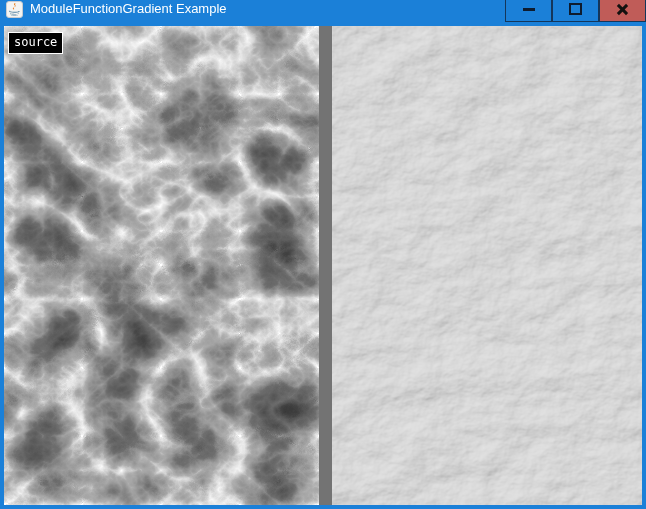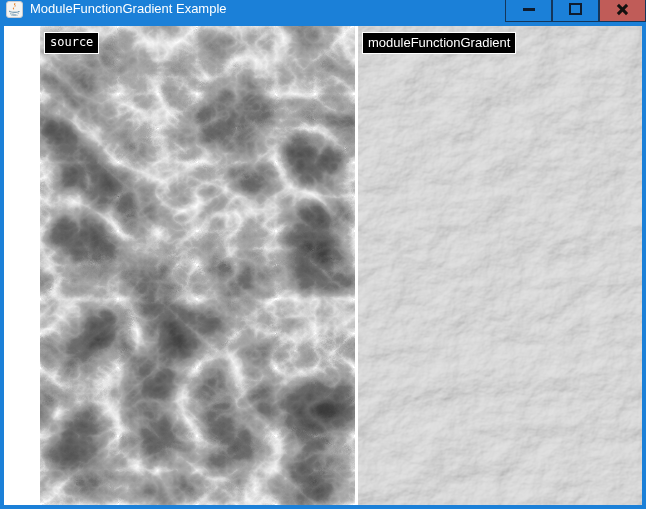--- a/index.html
+++ b/index.html
@@ -29,21 +29,21 @@
   .glyph-max{width:9px;height:8px;border:2px solid #0E1C2E;background:transparent;}
   .glyph-x{position:relative;width:13px;height:13px;}
   .glyph-x::before,.glyph-x::after{
     content:"";position:absolute;left:0;top:5px;width:13px;height:3px;background:#13110F;
   }
   .glyph-x::before{transform:rotate(45deg);}
   .glyph-x::after{transform:rotate(-45deg);}
   
   .content{
     position:absolute;left:4px;top:26px;right:4px;bottom:4px;
-    background:#ffffff;display:flex;gap:3px;padding-left:36px;
+    background:#737373;display:flex;gap:13px;
   }
   .panel{position:relative;overflow:hidden;background:#555;}
   .panel.left{width:315px;flex:0 0 auto;}
   .panel.right{flex:1 1 auto;}
   .texture{position:absolute;left:0;top:0;width:100%;height:100%;display:block;}
   .img-label{
     position:absolute;left:4px;top:6px;
     background:#000000;border:1px solid #ffffff;color:#ffffff;
     padding:3px 5px 4px 5px;font-size:13px;line-height:13px;white-space:nowrap;
   }
@@ -111,17 +111,16 @@
             </feDiffuseLighting>
             <feComponentTransfer>
               <feFuncR type="linear" slope="0.82" intercept="-0.05"></feFuncR>
               <feFuncG type="linear" slope="0.82" intercept="-0.05"></feFuncG>
               <feFuncB type="linear" slope="0.82" intercept="-0.05"></feFuncB>
             </feComponentTransfer>
           </filter>
         </defs>
         <rect width="100%" height="100%" fill="#999" filter="url(#f-grad)"></rect>
       </svg>
-      <span class="img-label sans">moduleFunctionGradient</span>
     </div>
 
   </div>
 </div>
 
 </body></html>

